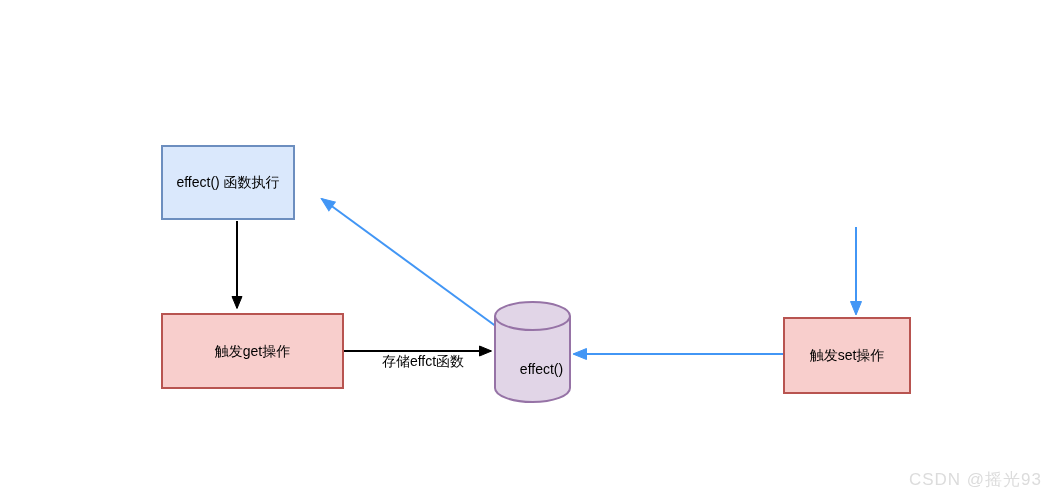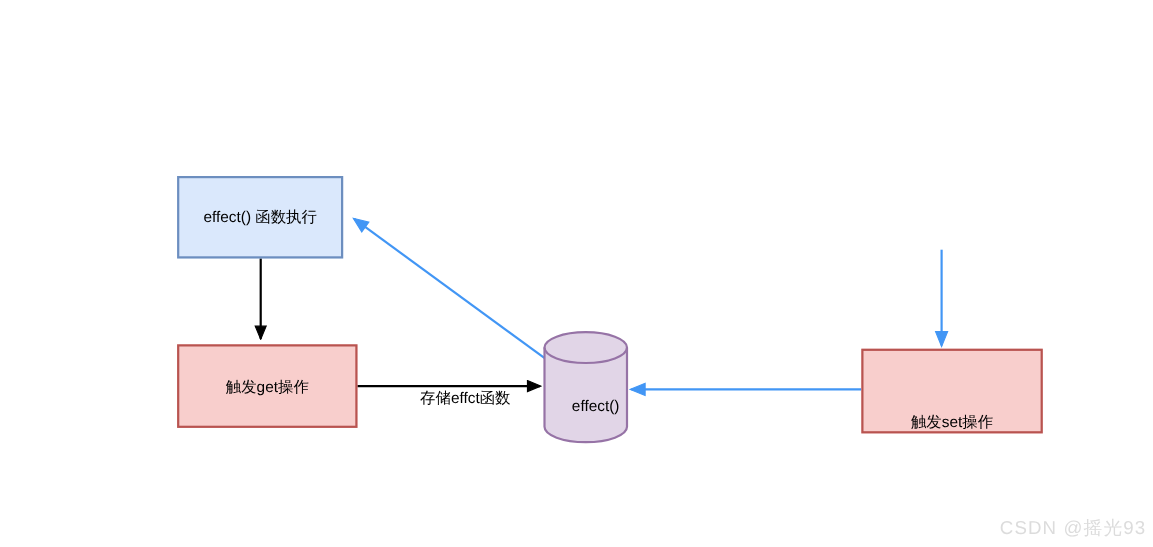--- a/index.html
+++ b/index.html
@@ -32,24 +32,24 @@
   }
   .node-blue {
     background: #dae8fc;
     border: 2px solid #6c8ebf;
   }
   .node-pink {
     background: #f8cecc;
     border: 2px solid #b85450;
   }
 
-  .node-effect-exec   { left: 161px; top: 145px; width: 151px; height: 75px; margin-top: 15px; }
-  .node-trigger-get   { left: 161px; top: 313px; width: 164px; height: 76px; }
+  .node-effect-exec   { left: 161px; top: 145px; width: 134px; height: 75px; }
+  .node-trigger-get   { left: 161px; top: 313px; width: 183px; height: 76px; }
   .node-reactive      { left: 779px; top: 151px; width: 151px; height: 76px; }
-  .node-trigger-set   { left: 783px; top: 317px; width: 165px; height: 77px; align-items: flex-end; }
+  .node-trigger-set   { left: 783px; top: 317px; width: 128px; height: 77px; }
 
   .cylinder-label {
     position: absolute;
     left: 495px; top: 359px;
     width: 93px; height: 20px;
     line-height: 20px;
     text-align: center;
     font-size: 14px;
     color: #000000;
   }

